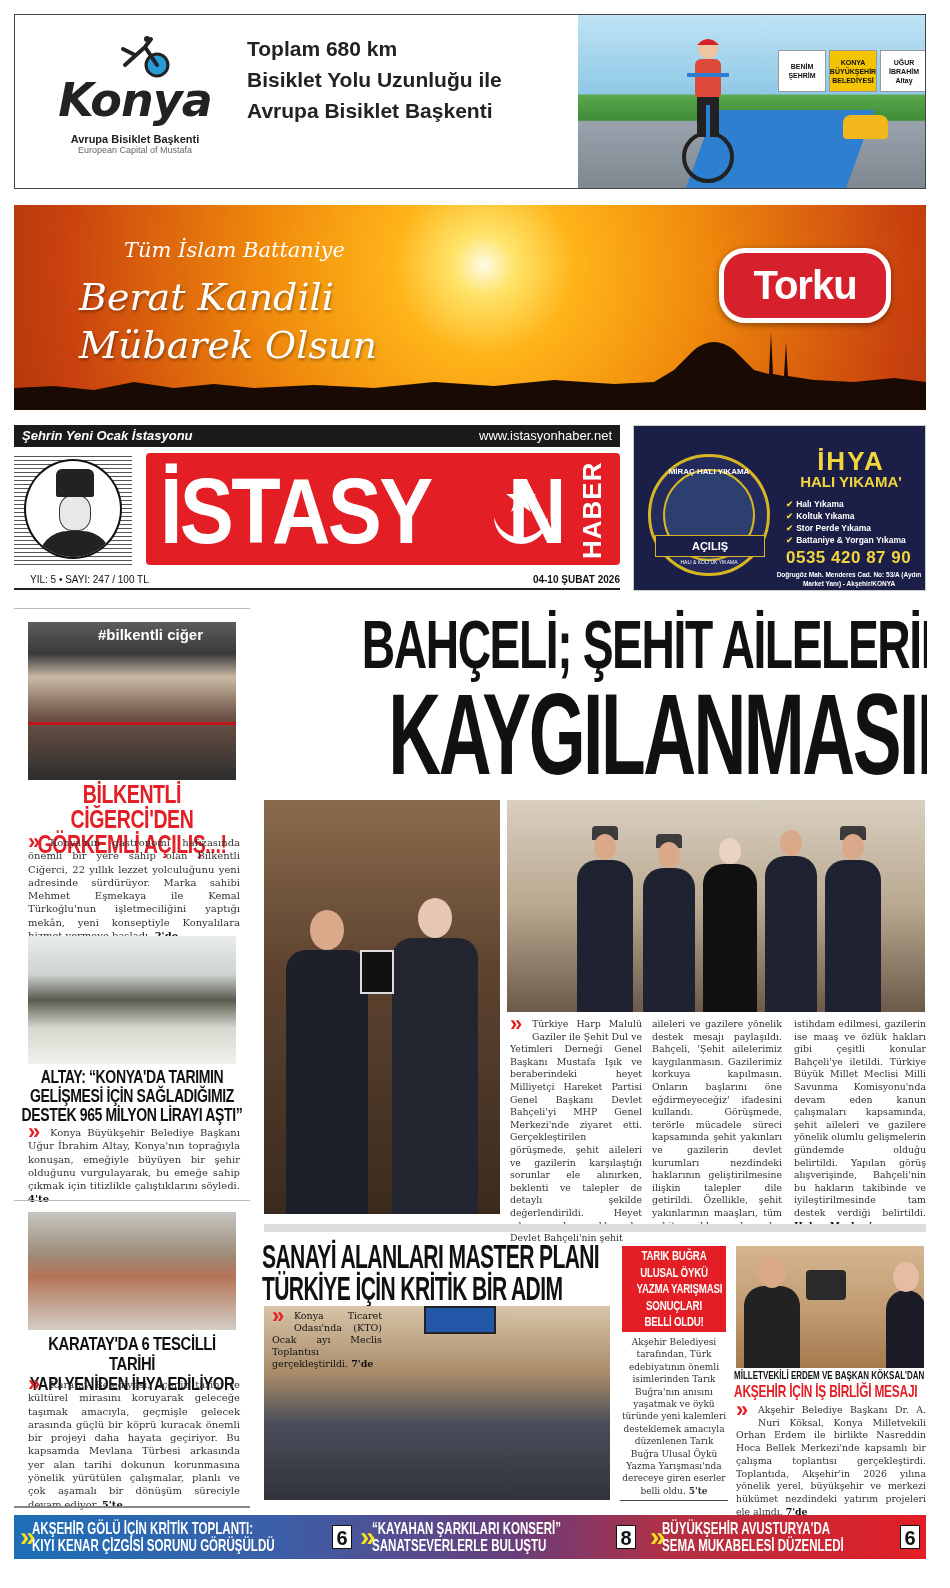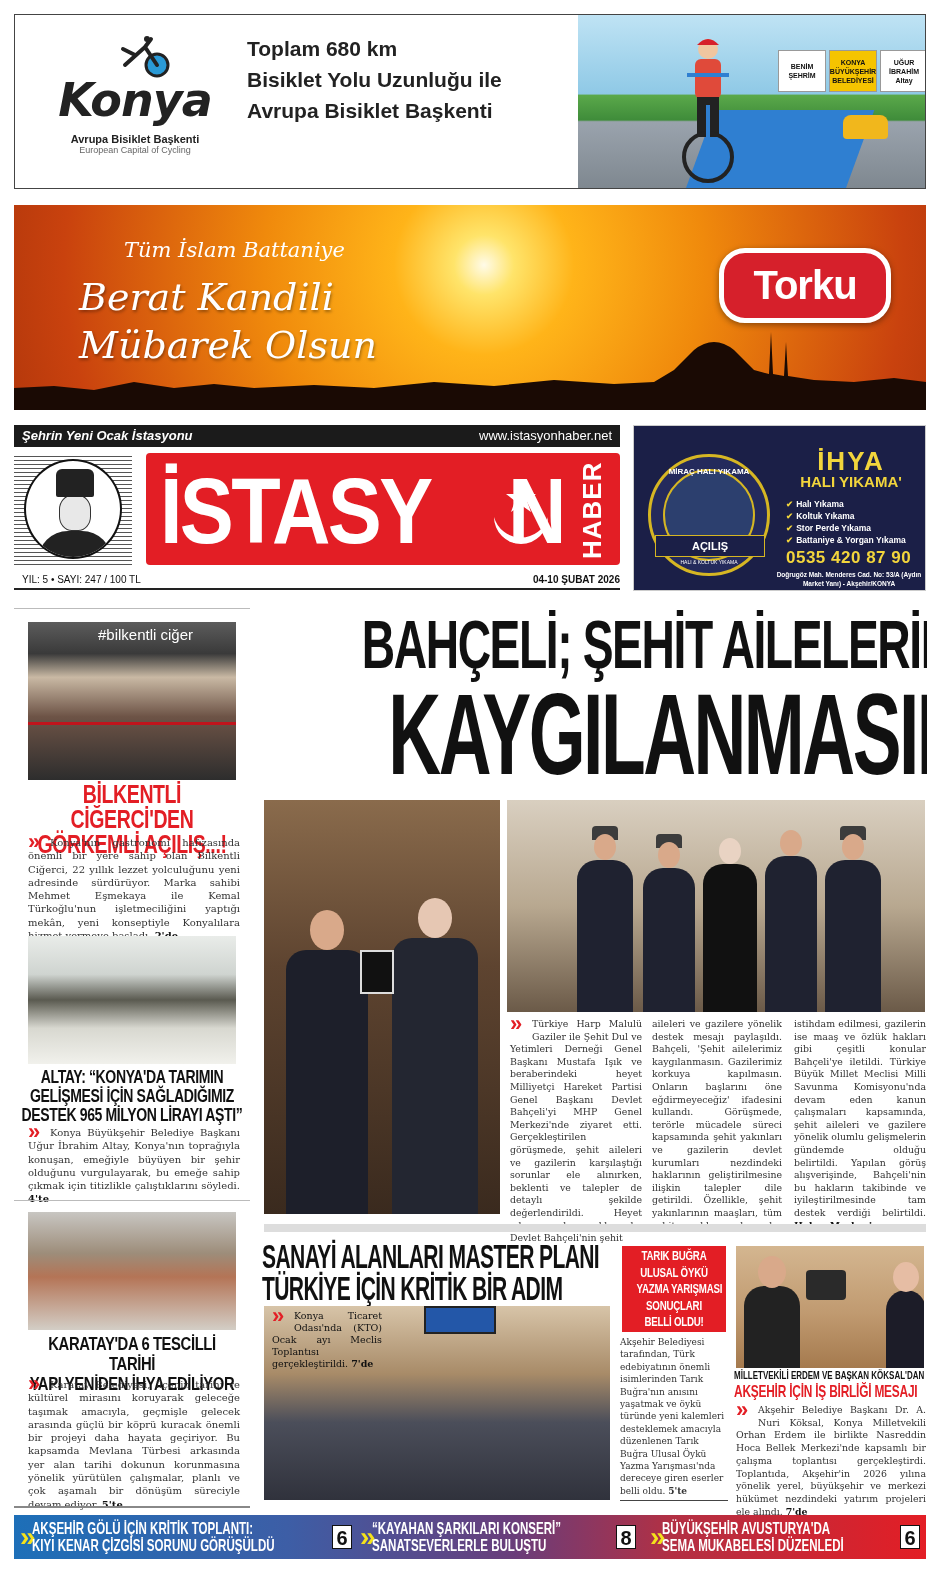--- a/index.html
+++ b/index.html
@@ -37,21 +37,21 @@
 #portrait .oval{position:absolute;left:10px;top:6px;width:98px;height:100px;border:2px solid #111;border-radius:50%;background:#fff;overflow:hidden}
 #portrait .hat{position:absolute;left:30px;top:8px;width:38px;height:28px;background:#222;border-radius:6px 6px 2px 2px}
 #portrait .face{position:absolute;left:33px;top:34px;width:32px;height:36px;background:#e8e8e8;border:1px solid #333;border-radius:40%}
 #portrait .coat{position:absolute;left:12px;top:70px;width:74px;height:40px;background:#222;border-radius:30px 30px 0 0}
 #logo-box{left:146px;top:453px;width:474px;height:112px;background:#e31e25;border-radius:4px;overflow:hidden}
 #logo-box .name{position:absolute;left:14px;top:2px;font-family:"Liberation Sans",sans-serif;font-weight:bold;font-size:92px;color:#fff;letter-spacing:-3px;transform:scaleX(.88);transform-origin:left;line-height:112px}
 #logo-box .crescent{position:absolute;left:340px;top:30px;width:70px;height:74px}
 #logo-box .haber{position:absolute;left:431px;top:8px;width:40px;height:98px;color:#fff;font-weight:bold;font-size:26px;writing-mode:vertical-rl;transform:rotate(180deg);text-align:center;letter-spacing:1px}
 #issue-line{left:14px;top:572px;width:606px;height:18px;font-size:10px;border-bottom:2px solid #222}
 #issue-line .date{position:absolute;right:0;top:2px;font-weight:bold}
-#issue-line .info{position:absolute;left:8px;top:2px}
+#issue-line .info{position:absolute;left:16px;top:2px}
 #ad3{left:633px;top:425px;width:293px;height:166px;background:#1b1f47;border:1px solid #ccc;color:#fff;overflow:hidden}
 #ad3 .badge{position:absolute;left:14px;top:28px;width:122px;height:122px;border:3px solid #d6b623;border-radius:50%;background:#242a5c}
 #ad3 .badge .inner{position:absolute;left:12px;top:12px;width:92px;height:92px;border:2px solid #d6b623;border-radius:50%;background:#2c3f6e}
 #ad3 .badge .ribbon{position:absolute;left:4px;top:78px;width:110px;height:22px;background:#1b1f47;border:1px solid #d6b623;font-size:11px;font-weight:bold;text-align:center;line-height:20px}
 #ad3 .badge .ring{position:absolute;left:0;top:10px;width:116px;text-align:center;font-size:8px;font-weight:bold;color:#fff}
 #ad3 .badge .sub{position:absolute;left:8px;top:102px;width:100px;text-align:center;font-size:5px}
 #ad3 .brand{position:absolute;left:152px;top:22px;width:130px;text-align:center;color:#f2d53c;font-weight:bold}
 #ad3 .brand .b1{font-size:26px;letter-spacing:2px;line-height:26px}
 #ad3 .brand .b2{font-size:15px;line-height:16px}
 #ad3 ul{position:absolute;left:152px;top:72px;list-style:none;font-size:8.5px;font-weight:bold}
@@ -79,21 +79,21 @@
 .main-rule-h{left:264px;top:1224px;width:662px;height:8px;background:#ddd}
 
 #sanayi{left:262px;top:1240px;width:350px;height:66px}
 #sanayi .h{position:absolute;left:0;width:350px;font-weight:bold;font-size:34px;line-height:32px;white-space:nowrap;transform:scaleX(.62);transform-origin:left;letter-spacing:-1px}
 #sanayi .h1{top:0}
 #sanayi .h2{top:32px}
 .kto-photo{left:264px;top:1306px;width:346px;height:194px;background:linear-gradient(180deg,#d7c4a8 0%,#a88b68 35%,#4b4e5a 60%,#30323c 100%)}
 .kto-caption{left:272px;top:1310px;width:110px;font-family:"DejaVu Serif",serif;font-size:9.5px;line-height:12px;color:#111;background:rgba(255,255,255,.0)}
 .red-box{left:622px;top:1246px;width:104px;height:86px;background:#e31e25;color:#fff;text-align:center}
 .red-box div{font-weight:bold;font-size:13.5px;line-height:16.5px;transform:scaleX(.72);white-space:nowrap;letter-spacing:-.3px}
-.tarik-txt{left:620px;top:1336px;width:108px;font-family:"DejaVu Serif",serif;font-size:9px;line-height:12.4px;text-align:left;color:#333}
+.tarik-txt{left:620px;top:1336px;width:108px;font-family:"DejaVu Serif",serif;font-size:9px;line-height:12.4px;text-align:center;color:#333}
 .meet-photo{left:736px;top:1246px;width:188px;height:122px;background:linear-gradient(180deg,#d4b690 0%,#c09a70 55%,#a57a4e 100%)}
 .mv-head1{left:734px;top:1370px;width:194px;font-weight:bold;font-size:10px;white-space:nowrap;transform:scaleX(.8);transform-origin:left}
 .mv-head2{left:734px;top:1382px;width:194px;font-weight:bold;font-size:17px;color:#e31e25;white-space:nowrap;transform:scaleX(.7);transform-origin:left;letter-spacing:-.3px}
 
 #bottom-strip{left:14px;top:1515px;width:912px;height:44px;background:linear-gradient(90deg,#1d6fb8 0%,#3d5ea6 30%,#6a3d7a 55%,#b23044 72%,#e31e25 100%);display:flex;align-items:center;color:#fff}
 .strip-item{position:relative;display:flex;align-items:center;height:44px;padding-left:6px}
 .strip-item .chev{color:#f4e21c;font-size:28px;font-weight:bold;line-height:28px;margin-right:2px;letter-spacing:-6px}
 .strip-item .txt{font-weight:bold;font-size:16.5px;line-height:17px;white-space:nowrap;transform:scaleX(.7);transform-origin:left}
 .strip-item .num{position:absolute;width:20px;height:24px;background:#fff;color:#111;font-weight:bold;font-size:20px;line-height:24px;text-align:center;border:1px solid #111}
 </style>
@@ -102,21 +102,21 @@
 
 <div id="ad1" class="abs">
   <div class="abs logo">
     <svg class="bike" viewBox="0 0 90 48">
       <circle cx="62" cy="30" r="11" fill="#2a9ad6" stroke="#222" stroke-width="3"></circle>
       <path d="M30 30 L50 12 L62 30 M50 12 L56 4 M40 20 L28 14" stroke="#222" stroke-width="4" fill="none" stroke-linecap="round"></path>
       <circle cx="52" cy="4" r="3" fill="#222"></circle>
     </svg>
     <div class="konya"><span>Konya</span></div>
     <div class="sub1">Avrupa Bisiklet Başkenti</div>
-    <div class="sub2">European Capital of Cycling</div>
+    <div class="sub2">European Capital of Mustafa</div>
   </div>
   <div class="abs headline">
     <span>Toplam 680 km</span>
     <span>Bisiklet Yolu Uzunluğu ile</span>
     <span>Avrupa Bisiklet Başkenti</span>
   </div>
   <div class="abs illus">
     <div class="lane"></div>
     <div class="car"></div>
     <svg class="rider" viewBox="0 0 70 150">
@@ -187,21 +187,21 @@
     <li><span class="chk">✔</span><span>Battaniye &amp; Yorgan Yıkama</span></li>
   </ul>
   <div class="phone">0535 420 87 90</div>
   <div class="addr">Doğrugöz Mah. Menderes Cad. No: 53/A (Aydın Market Yanı) - Akşehir/KONYA</div>
 </div>
 
 <div class="abs sidecol">
   <div class="rule" style="top:0"></div>
 
   <div class="photo" style="left:14px;top:14px;width:208px;height:158px;background:linear-gradient(180deg,#5c5c5c 0%,#3a3a3a 20%,#c9b9a4 35%,#6d5346 60%,#2d2d2d 100%)">
-    <div style="position:absolute;left:70px;top:4px;color:#fff;font-size:15px;font-weight:normal">#bilkentli ciğer</div>
+    <div style="position:absolute;left:70px;top:4px;color:#fff;font-size:15px;font-weight:bold">#bilkentli ciğer</div>
     <div style="position:absolute;left:0;top:100px;width:208px;height:3px;background:#c0141c"></div>
   </div>
   <div class="kicker" style="left:-20px;top:174px;width:276px;font-size:25px;line-height:25px;color:#e31e25">
     <div>BİLKENTLİ CİĞERCİ'DEN</div>
       <div>GÖRKEMLİ AÇILIŞ...!</div>
   </div>
   <div class="body-txt" style="left:14px;top:228px;width:212px">
     <span class="arrow">»</span><span>Konya'nın gastronomi hafızasında önemli bir yere sahip olan Bilkentli Ciğerci, 22 yıllık lezzet yolculuğunu yeni adresinde sürdürüyor. Marka sahibi Mehmet Eşmekaya ile Kemal Türkoğlu'nun işletmeciliğini yaptığı mekân, yeni konseptiyle Konyalılara hizmet vermeye başladı.</span> <span class="ref">2'de</span>
   </div>
 

